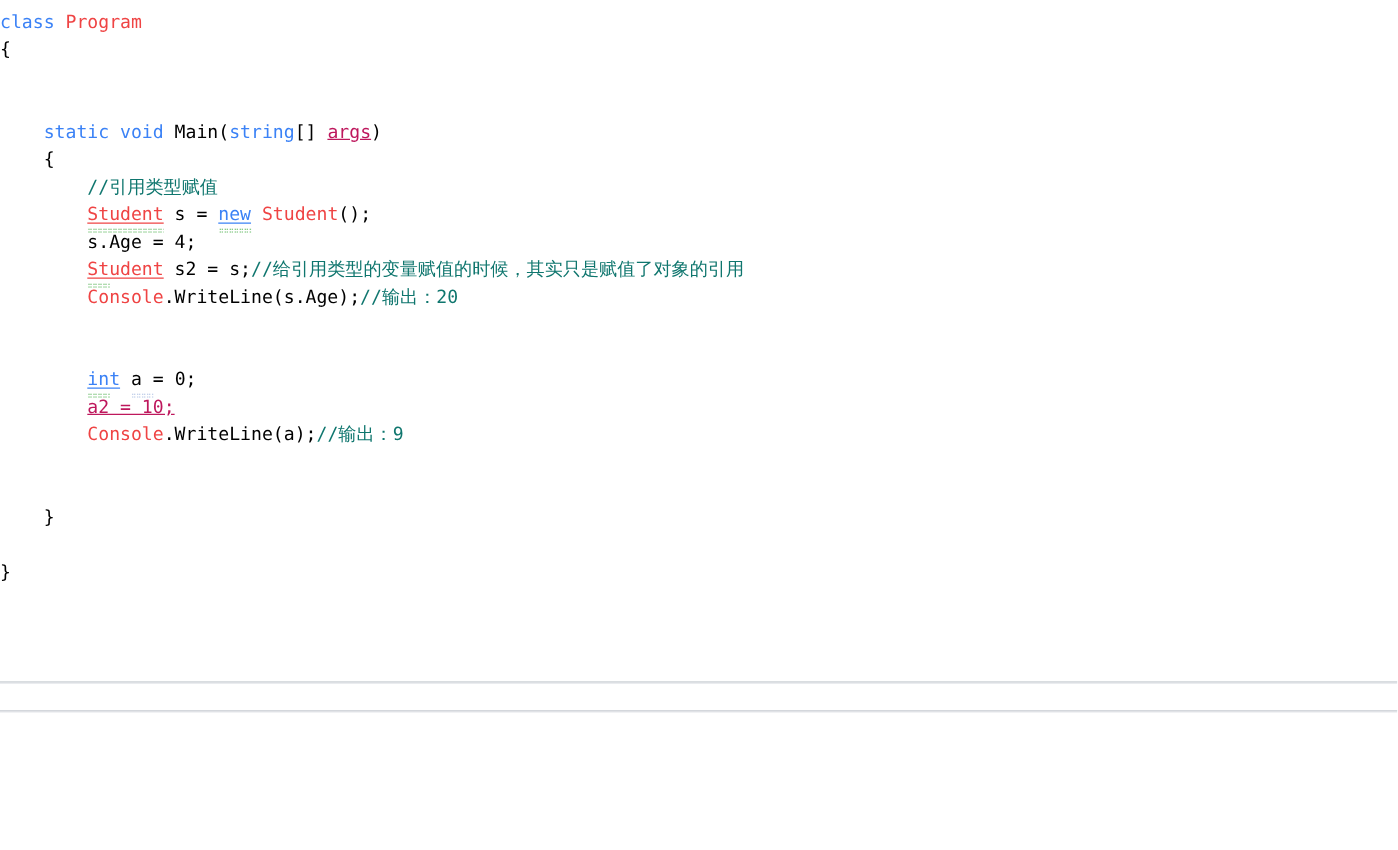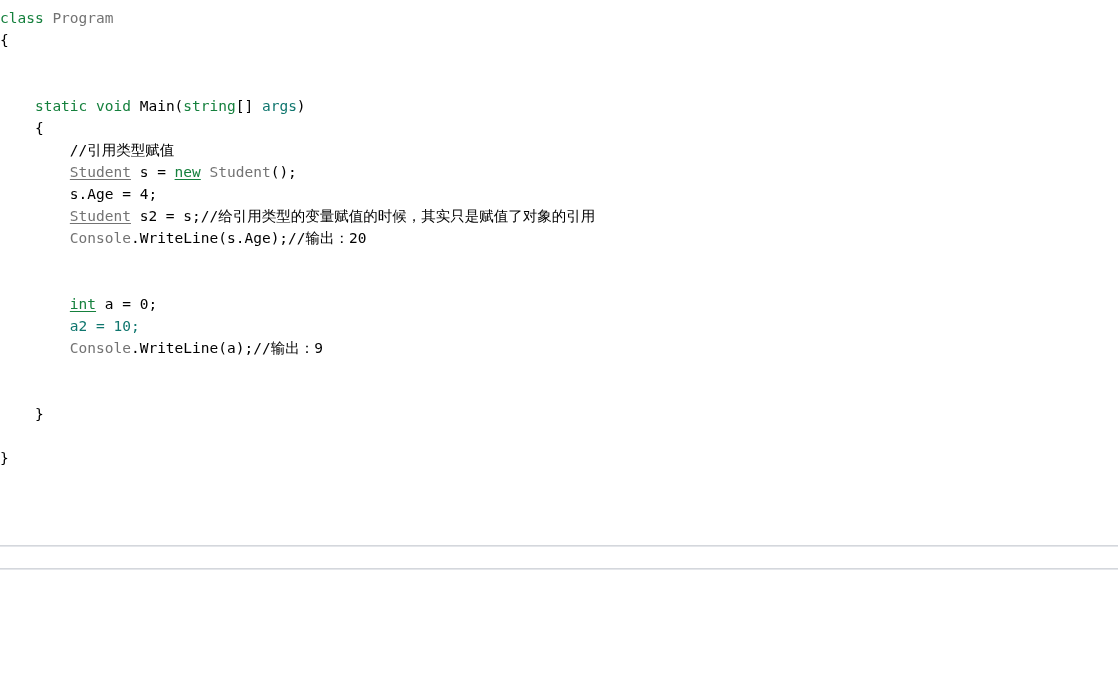--- a/index.html
+++ b/index.html
@@ -27,24 +27,24 @@
     height: 22px;
     line-height: 22px;
     font-size: 14.5px;
     white-space: pre;
     color: #000000;
     letter-spacing: 0px;
   }
   .line.blank { color: transparent; }
 
   
-  .kw    { color: #15803d; }
-  .type  { color: #737373; }
-  .cmt   { color: #000000; }
-  .dim   { color: #0f766e; }
+  .kw    { color: #3b82f6; }
+  .type  { color: #ef4444; }
+  .cmt   { color: #0f766e; }
+  .dim   { color: #be185d; text-decoration: underline; }
   .plain { color: #000000; }
 
   
   .ul {
     text-decoration: underline;
     text-decoration-thickness: 1px;
     text-underline-offset: 2px;
   }
   .sq {
     position: relative;

